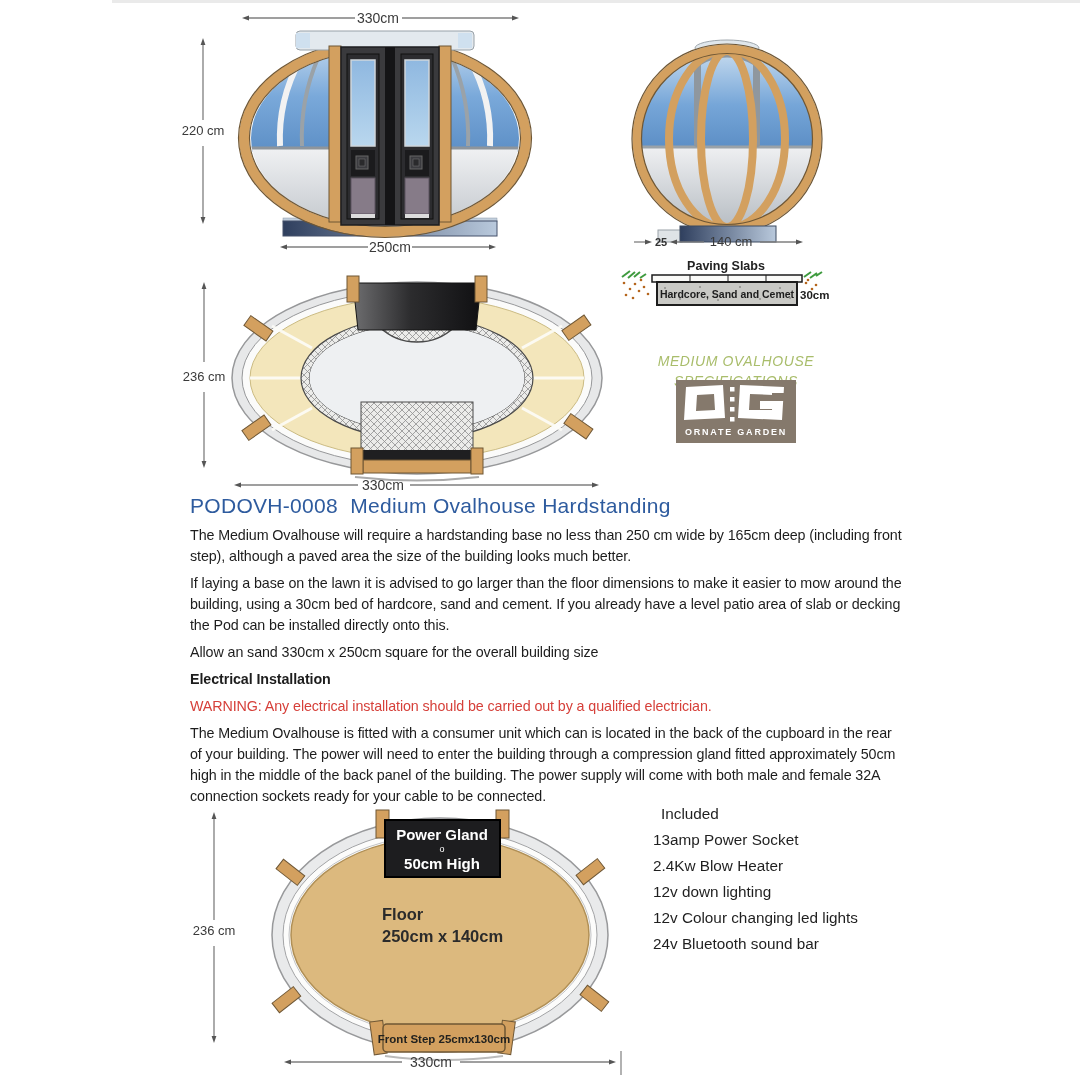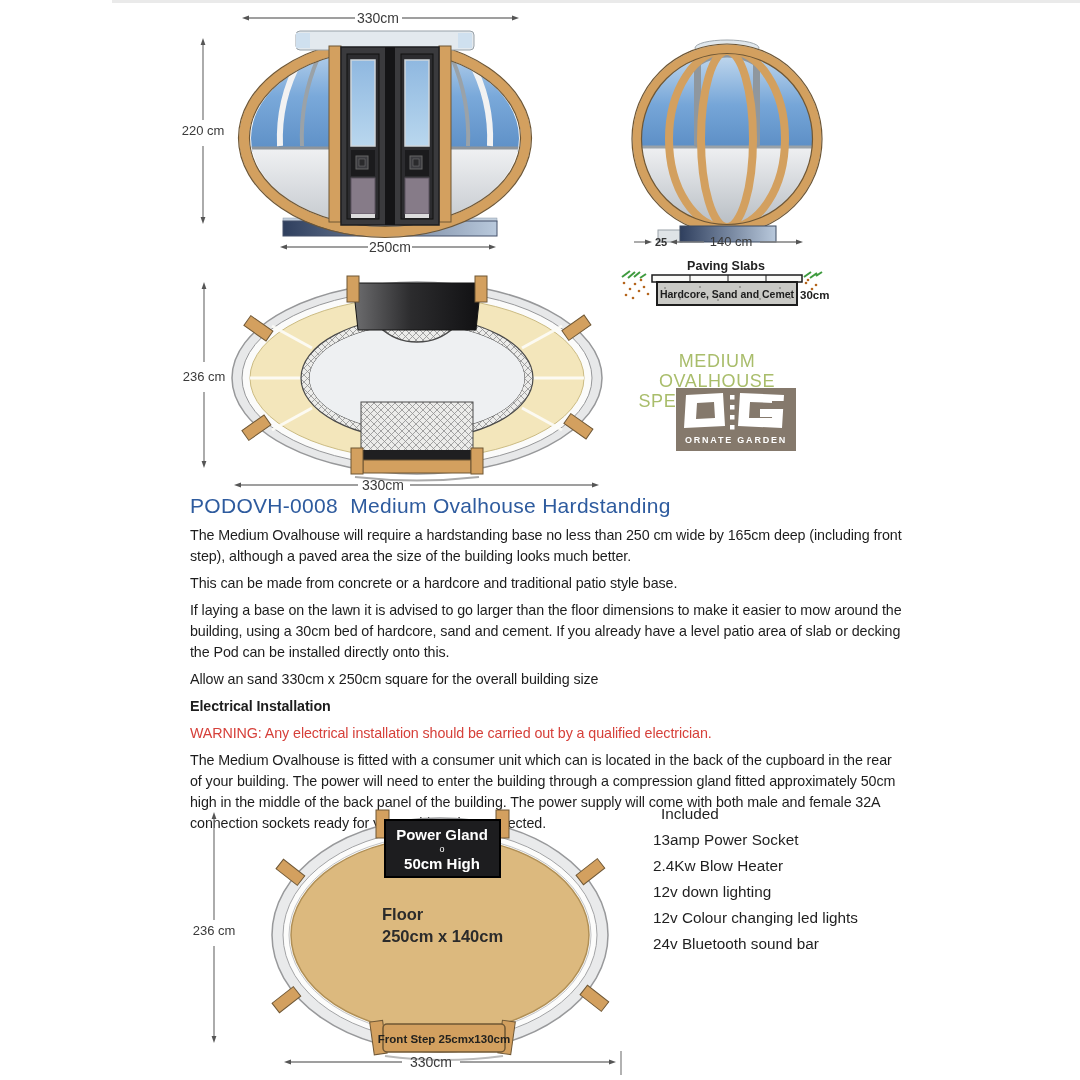--- a/index.html
+++ b/index.html
@@ -2,24 +2,24 @@
 <html style="--title-blue: #2e5b9e; --warning-red: #d6403a; --spec-green: #a9bd6b; --logo-taupe: #85796c; --wood: #d3a05f; --floor-tan: #dcb97e; --cream: #f3e6bb;"><head>
 <meta charset="utf-8">
 <style>
   * { box-sizing: border-box; margin: 0; padding: 0; }
   html,body { width:1080px; height:1080px; background:#fff; overflow:hidden;
               font-family:"Liberation Sans", sans-serif; }
   .canvas { position:relative; width:1080px; height:964px; background:#fff; }
   .abs { position:absolute; }
   .top-edge { position:absolute; left:112px; top:0; right:0; height:3px; background:#eaeaea; }
 
-  .spec-title { left:621px; top:351px; width:192px; text-align:center;
-                font-size:18px; line-height:20px; letter-spacing:0.6px;
-                color:var(--spec-green,#a9bd6b); }
-  .logo { left:676px; top:388px; width:120px; height:63px;
+  .spec-title { left:640px; top:351px; width:192px; text-align:center;
+                font-size:14px; line-height:20px; letter-spacing:0.6px;
+                color:var(--spec-green,#a9bd6b);font-style:italic; }
+  .logo { left:676px; top:380px; width:120px; height:63px;
           background:var(--logo-taupe,#85796c); }
 
   .content { left:190px; top:494px; width:716px; color:#1d1d1d; }
   .content h1 { font-size:21px; font-weight:400; letter-spacing:0.3px;
                 color:var(--title-blue,#2e5b9e); margin:0 0 7px; white-space:pre-wrap; }
   .content p { font-size:14.3px; letter-spacing:-0.1px; line-height:21px; margin:0 0 5px; }
   .content p.spaced { margin-bottom:6px; }
   .content p.bold { font-weight:700; }
   .content p.warning { color:var(--warning-red,#d6403a); }
 
@@ -315,21 +315,20 @@
         <rect x="96" y="13" width="12" height="8" fill="#85796c"></rect>
         <rect x="84" y="21" width="14" height="8" fill="#ffffff"></rect>
       </g>
       <text x="60" y="55" text-anchor="middle" fill="#ffffff" font-size="9" font-weight="bold" letter-spacing="1.8">ORNATE GARDEN</text>
     </svg>
   </div>
 
   <div class="abs content">
     <h1>PODOVH-0008  Medium Ovalhouse Hardstanding</h1>
     <p class="spaced">The Medium Ovalhouse will require a hardstanding base no less than 250 cm wide by 165cm deep (including front step), although a paved area the size of the building looks much better.</p>
-    <p class="spaced">This can be made from concrete or a hardcore and traditional patio style base.</p>
     <p class="spaced">If laying a base on the lawn it is advised to go larger than the floor dimensions to make it easier to mow around the building, using a 30cm bed of hardcore, sand and cement. If you already have a level patio area of slab or decking the Pod can be installed directly onto this.</p>
     <p class="spaced">Allow an sand 330cm x 250cm square for the overall building size</p>
     <p class="bold spaced">Electrical Installation</p>
     <p class="warning spaced">WARNING: Any electrical installation should be carried out by a qualified electrician.</p>
     <p>The Medium Ovalhouse is fitted with a consumer unit which can is located in the back of the cupboard in the rear of your building. The power will need to enter the building through a compression gland fitted approximately 50cm high in the middle of the back panel of the building. The power supply will come with both male and female 32A connection sockets ready for your cable to be connected.</p>
   </div>
 
   <svg class="abs" style="left:150px;top:798px;width:500px;height:285px" viewBox="0 0 500 285">
 
     <g>

